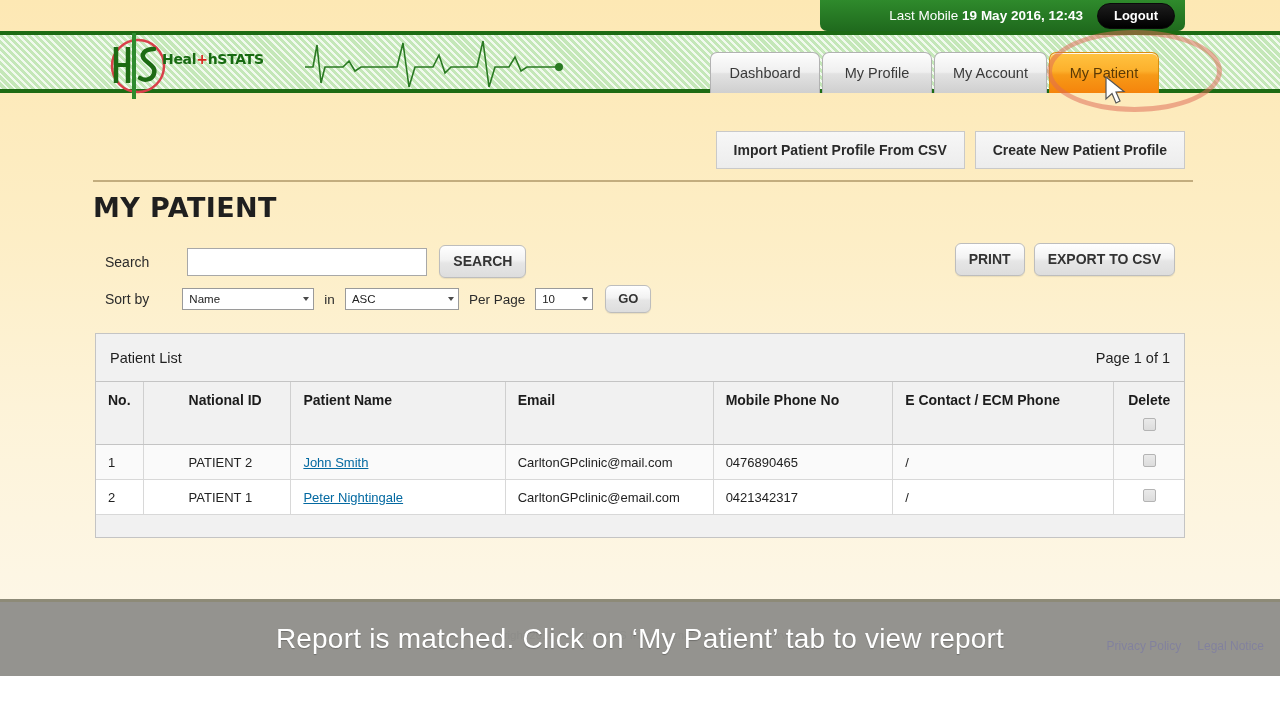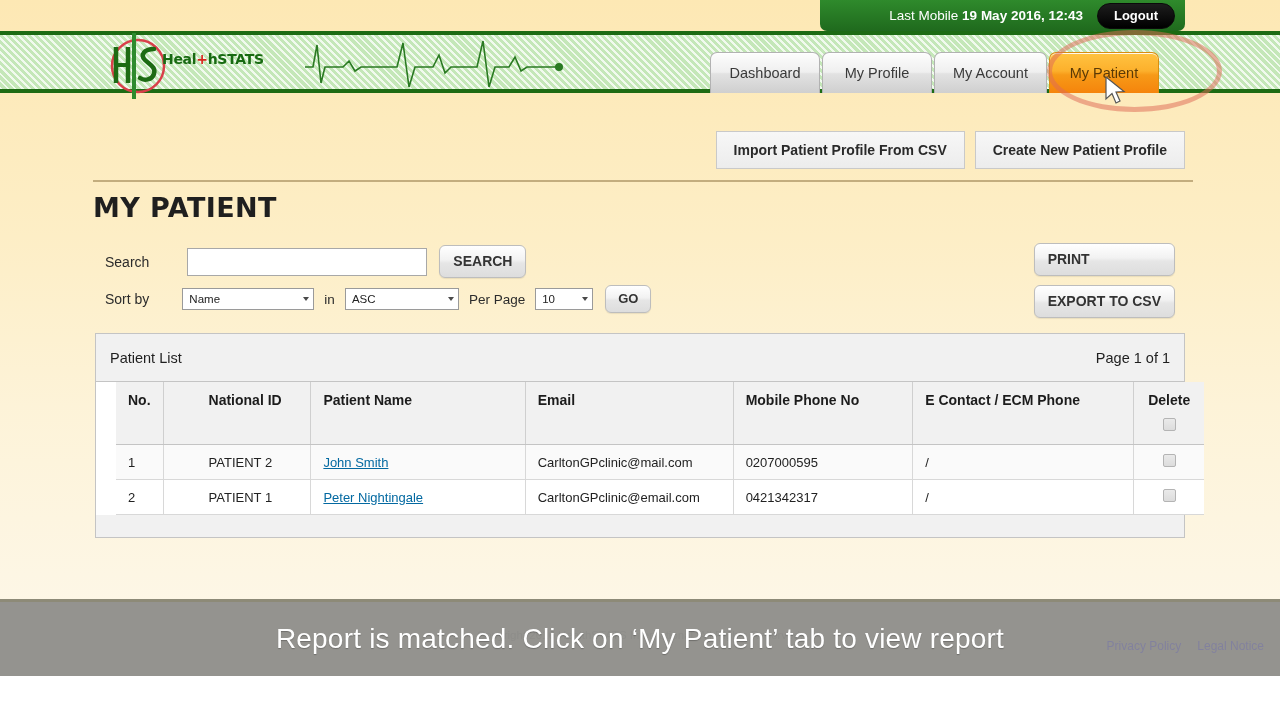--- a/index.html
+++ b/index.html
@@ -143,21 +143,21 @@
   }
   .btn-round {
     background:linear-gradient(to bottom,#ffffff 0%,#f2f2f2 45%,#e6e6e6 55%,#dddddd 100%);
     border:1px solid #bdbdbd; border-radius:6px;
     font-size:14px; font-weight:bold; color:#333;
     padding:7px 13px 8px 13px; cursor:pointer;
     box-shadow:0 1px 1px rgba(0,0,0,.08);
   }
   #search-btn { margin-left:12px; }
 
-  #printrow { position:absolute; right:105px; top:146px; display:flex; gap:9px;flex-direction:column; }
+  #printrow { position:absolute; right:105px; top:146px; display:flex; gap:9px; }
 
   
   #sortrow { position:absolute; left:105px; top:188px; display:flex; align-items:center; }
   .sel {
     position:relative; background:#fff; border:1px solid #9a9a9a;
     height:22px; font-size:11.5px; color:#222;
     display:flex; align-items:center; padding:0 18px 0 6px;
     font-family:"Liberation Sans", sans-serif;
     cursor:pointer;
   }
@@ -176,21 +176,21 @@
   #tablebox {
     position:absolute; left:95px; top:236px; width:1090px;
     border:1px solid #c4c4c4; background:#fff;
   }
   #tbl-head {
     height:48px; background:#f1f1f1;
     display:flex; align-items:center; justify-content:space-between;
     padding:0 14px; border-bottom:1px solid #c4c4c4;
     font-size:14.5px; color:#1f1f1f;
   }
-  table { border-collapse:collapse; width:100%; font-size:13px;margin-left:20px; }
+  table { border-collapse:collapse; width:100%; font-size:13px; }
   th {
     background:#f1f1f1; text-align:left; font-weight:bold;
     color:#1c1c1c; font-size:14px;
     padding:10px 12px; border-right:1px solid #cfcfcf;
     border-bottom:1px solid #c4c4c4; vertical-align:top;
     height:58px;
   }
   th:last-child { border-right:none; }
   td {
     padding:9px 12px; border-right:1px solid #d8d8d8;
@@ -361,21 +361,21 @@
               <div style="margin-top:10px"><span class="cb"></span></div>
             </th>
           </tr>
         </thead>
         <tbody>
           <tr>
             <td class="c-no">1</td>
             <td class="c-nid">PATIENT 2</td>
             <td class="c-pname"><span class="plink">John Smith</span></td>
             <td class="c-email">CarltonGPclinic@mail.com</td>
-            <td class="c-mob">0207000595</td>
+            <td class="c-mob">0476890465</td>
             <td class="c-ecm">/</td>
             <td class="c-del"><span class="cb"></span></td>
           </tr>
           <tr class="alt">
             <td class="c-no">2</td>
             <td class="c-nid">PATIENT 1</td>
             <td class="c-pname"><span class="plink">Peter Nightingale</span></td>
             <td class="c-email">CarltonGPclinic@email.com</td>
             <td class="c-mob">0421342317</td>
             <td class="c-ecm">/</td>

